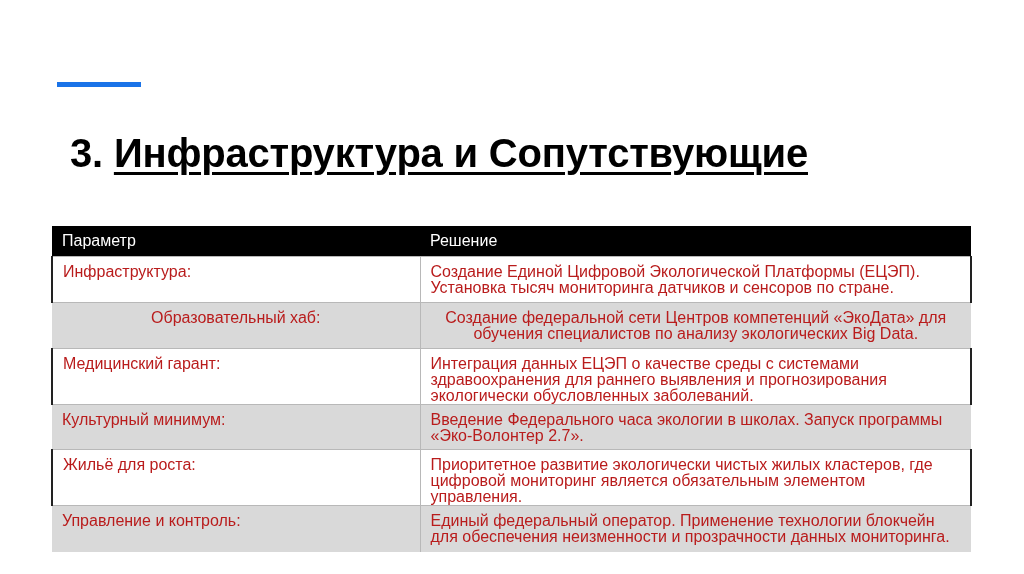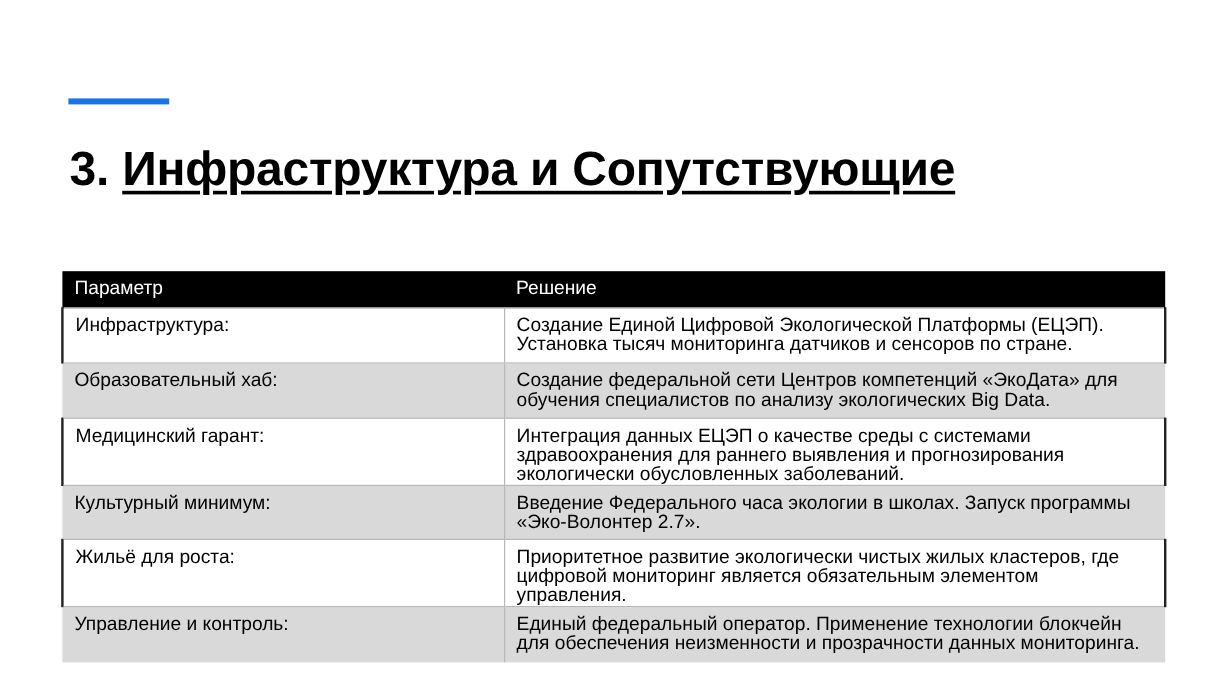--- a/index.html
+++ b/index.html
@@ -7,45 +7,45 @@
     width: 1024px; height: 574px; background: #ffffff;
     position: relative; overflow: hidden;
     font-family: "Liberation Sans", sans-serif; color: #000;
   }
   .accent-bar {
     position: absolute; left: 57px; top: 82px; width: 84px; height: 5px;
     background: #1a73e8;
   }
   .title {
     position: absolute; left: 58px; top: 117px; width: 900px;
-    font-size: 40px; font-weight: bold; line-height: 48px; margin: 0;
+    font-size: 40px; font-weight: bold; line-height: 48px; margin: 12px;
     letter-spacing: -0.2px;
   }
   .title .u { text-decoration: underline; text-decoration-thickness: 3px; text-underline-offset: 5px; }
   table.grid {
     position: absolute; left: 51px; top: 226px; width: 919px;
     border-collapse: collapse; table-layout: fixed;
     font-size: 16px; line-height: 16px;
   }
   table.grid th {
     background: #000; color: #fff; font-weight: normal; text-align: left;
     height: 30px; padding: 0 0 0 10px; vertical-align: middle;
   }
   table.grid td {
-    vertical-align: top; padding: 7px 10px 0 10px; color: #000000;
+    vertical-align: top; padding: 7px 10px 0 10px; color: #b91c1c;
     border-top: 1px solid #b8b8b8;
     margin-left: 30px;
   }
   table.grid td:first-child { border-right: 1px solid #b8b8b8; }
   table.grid tr.odd td { background: #ffffff; }
   table.grid tr.even td { background: #d9d9d9; }
   table.grid tr.odd td:first-child { border-left: 2px solid #222; }
   table.grid tr.odd td:last-child { border-right: 2px solid #222; }
   table.grid tr.r1 td { height: 38px; }
-  table.grid tr.r2 td { height: 38px; }
+  table.grid tr.r2 td { height: 38px; text-align: center; }
   table.grid tr.r3 td { height: 38px; }
   table.grid tr.r4 td { height: 37px; }
   table.grid tr.r5 td { height: 39px; }
   table.grid tr.r6 td { height: 39px; }
 </style>
 </head>
 <body>
 
 <div class="accent-bar"></div>
 

